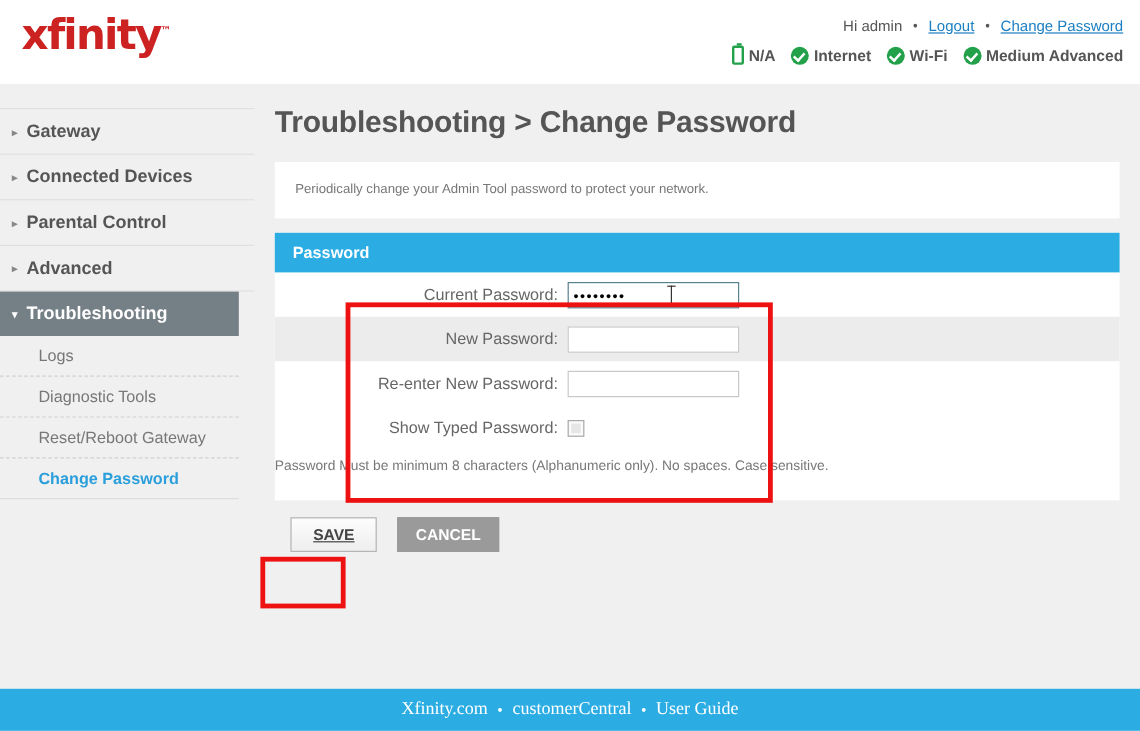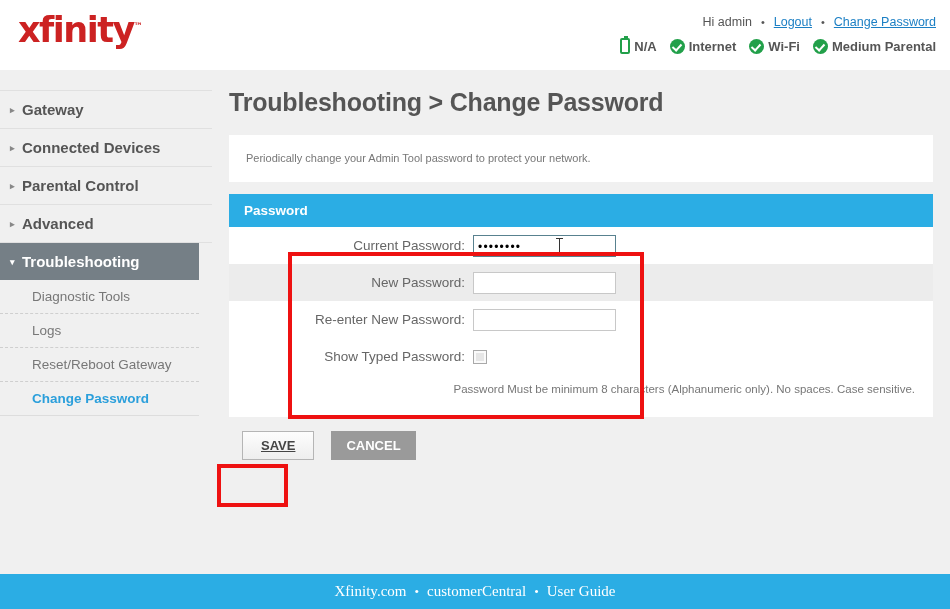--- a/index.html
+++ b/index.html
@@ -164,21 +164,21 @@
   .checkbox {
     width: 14px; height: 14px;
     border: 1px solid #a9a9a9; background: #fafafa;
     display: inline-block;
   }
   .checkbox .inner {
     display: block; width: 8px; height: 8px;
     margin: 2px; background: #e6e6e6;
   }
   #hint {
-    text-align: right;
+    text-align: left;
     padding: 8px 18px 0 0;
     font-size: 11.5px; color: #777;
   }
   #buttons {
     margin: 14px 0 0 30px;
     display: flex; align-items: center; gap: 17px;
   }
   .btn {
     font-size: 13px; font-weight: bold;
     font-family: "Liberation Sans", sans-serif;
@@ -239,21 +239,21 @@
     <span class="status-item">
       <span class="check-icon"></span>
       <span>Internet</span>
     </span>
     <span class="status-item">
       <span class="check-icon"></span>
       <span>Wi-Fi</span>
     </span>
     <span class="status-item">
       <span class="check-icon"></span>
-      <span>Medium Parental</span>
+      <span>Medium Advanced</span>
     </span>
   </div>
 </div>
 
 <div id="page">
 
   <div id="sidebar">
     <div class="nav-top">
       <span class="arrow">▸</span>
       <span>Gateway</span>
@@ -268,22 +268,22 @@
     </div>
     <div class="nav-top">
       <span class="arrow">▸</span>
       <span>Advanced</span>
     </div>
     <div class="nav-top active">
       <span class="arrow">▾</span>
       <span>Troubleshooting</span>
     </div>
 
+    <div class="nav-sub">Logs</div>
     <div class="nav-sub">Diagnostic Tools</div>
-    <div class="nav-sub">Logs</div>
     <div class="nav-sub">Reset/Reboot Gateway</div>
     <div class="nav-sub current last">Change Password</div>
   </div>
 
   <div id="main">
     <div id="page-title">Troubleshooting &gt; Change Password</div>
 
     <div id="desc-panel">
       <span>Periodically change your Admin Tool password to protect your network.</span>
     </div>

